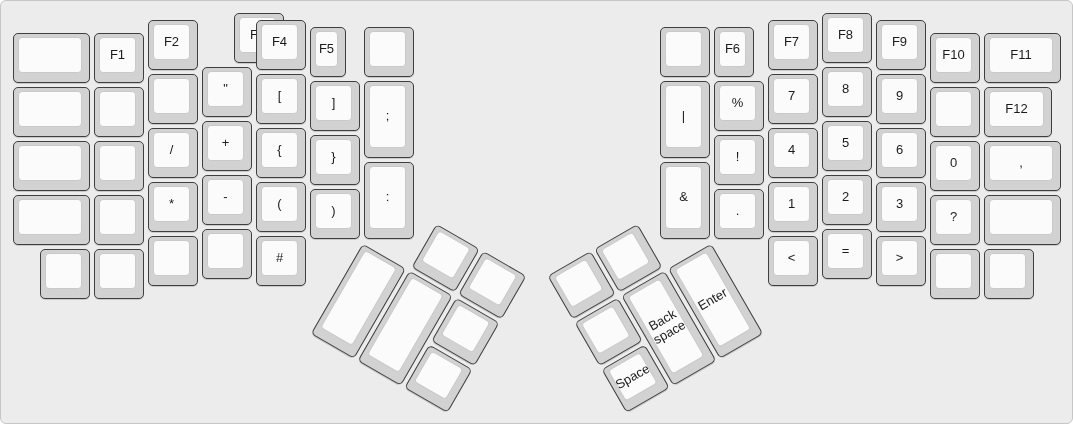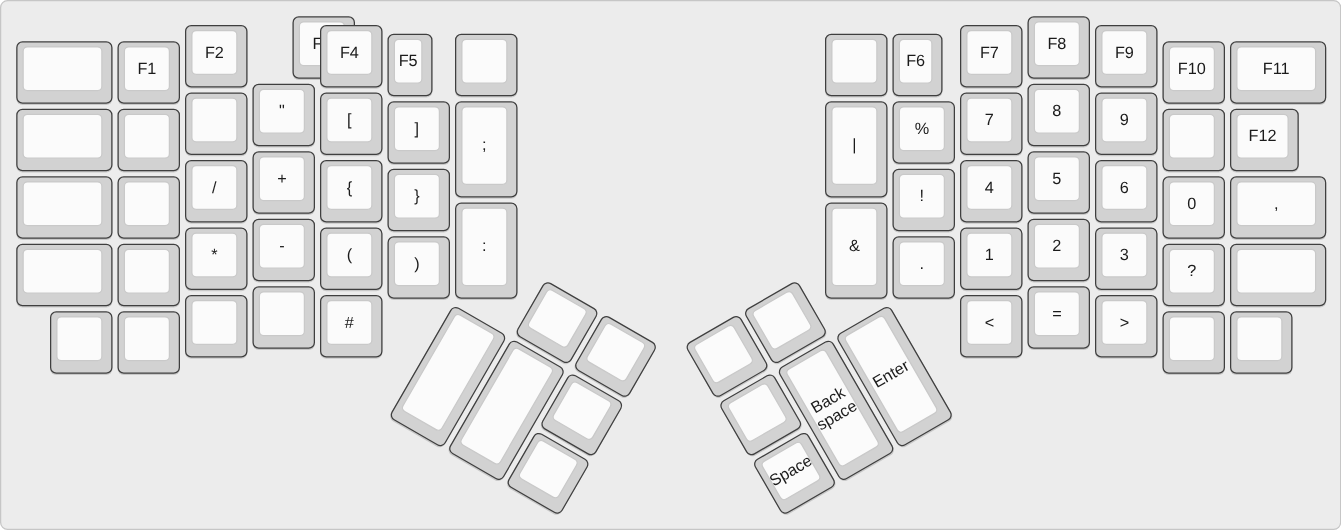--- a/index.html
+++ b/index.html
@@ -282,21 +282,21 @@
         <div class="key" style="left: 218px; top: 62.75px; width: 50px; height: 50px;">
           <div class="keytop">
             <div class="key-label">9</div>
           </div>
         </div>
         <div class="key" style="left: 272px; top: 76.25px; width: 50px; height: 50px;">
           <div class="keytop">
             <div class="key-label"></div>
           </div>
         </div>
-        <div class="key" style="left: 326px; top: 76.25px; width: 55px; height: 50px;">
+        <div class="key" style="left: 326px; top: 76.25px; width: 68px; height: 50px;">
           <div class="keytop">
             <div class="key-label">F12</div>
           </div>
         </div>
         <div class="key" style="left: 2px; top: 150.5px; width: 50px; height: 77px;">
           <div class="keytop">
             <div class="key-label">&amp;</div>
           </div>
         </div>
         <div class="key" style="left: 56px; top: 123.5px; width: 50px; height: 50px;">

